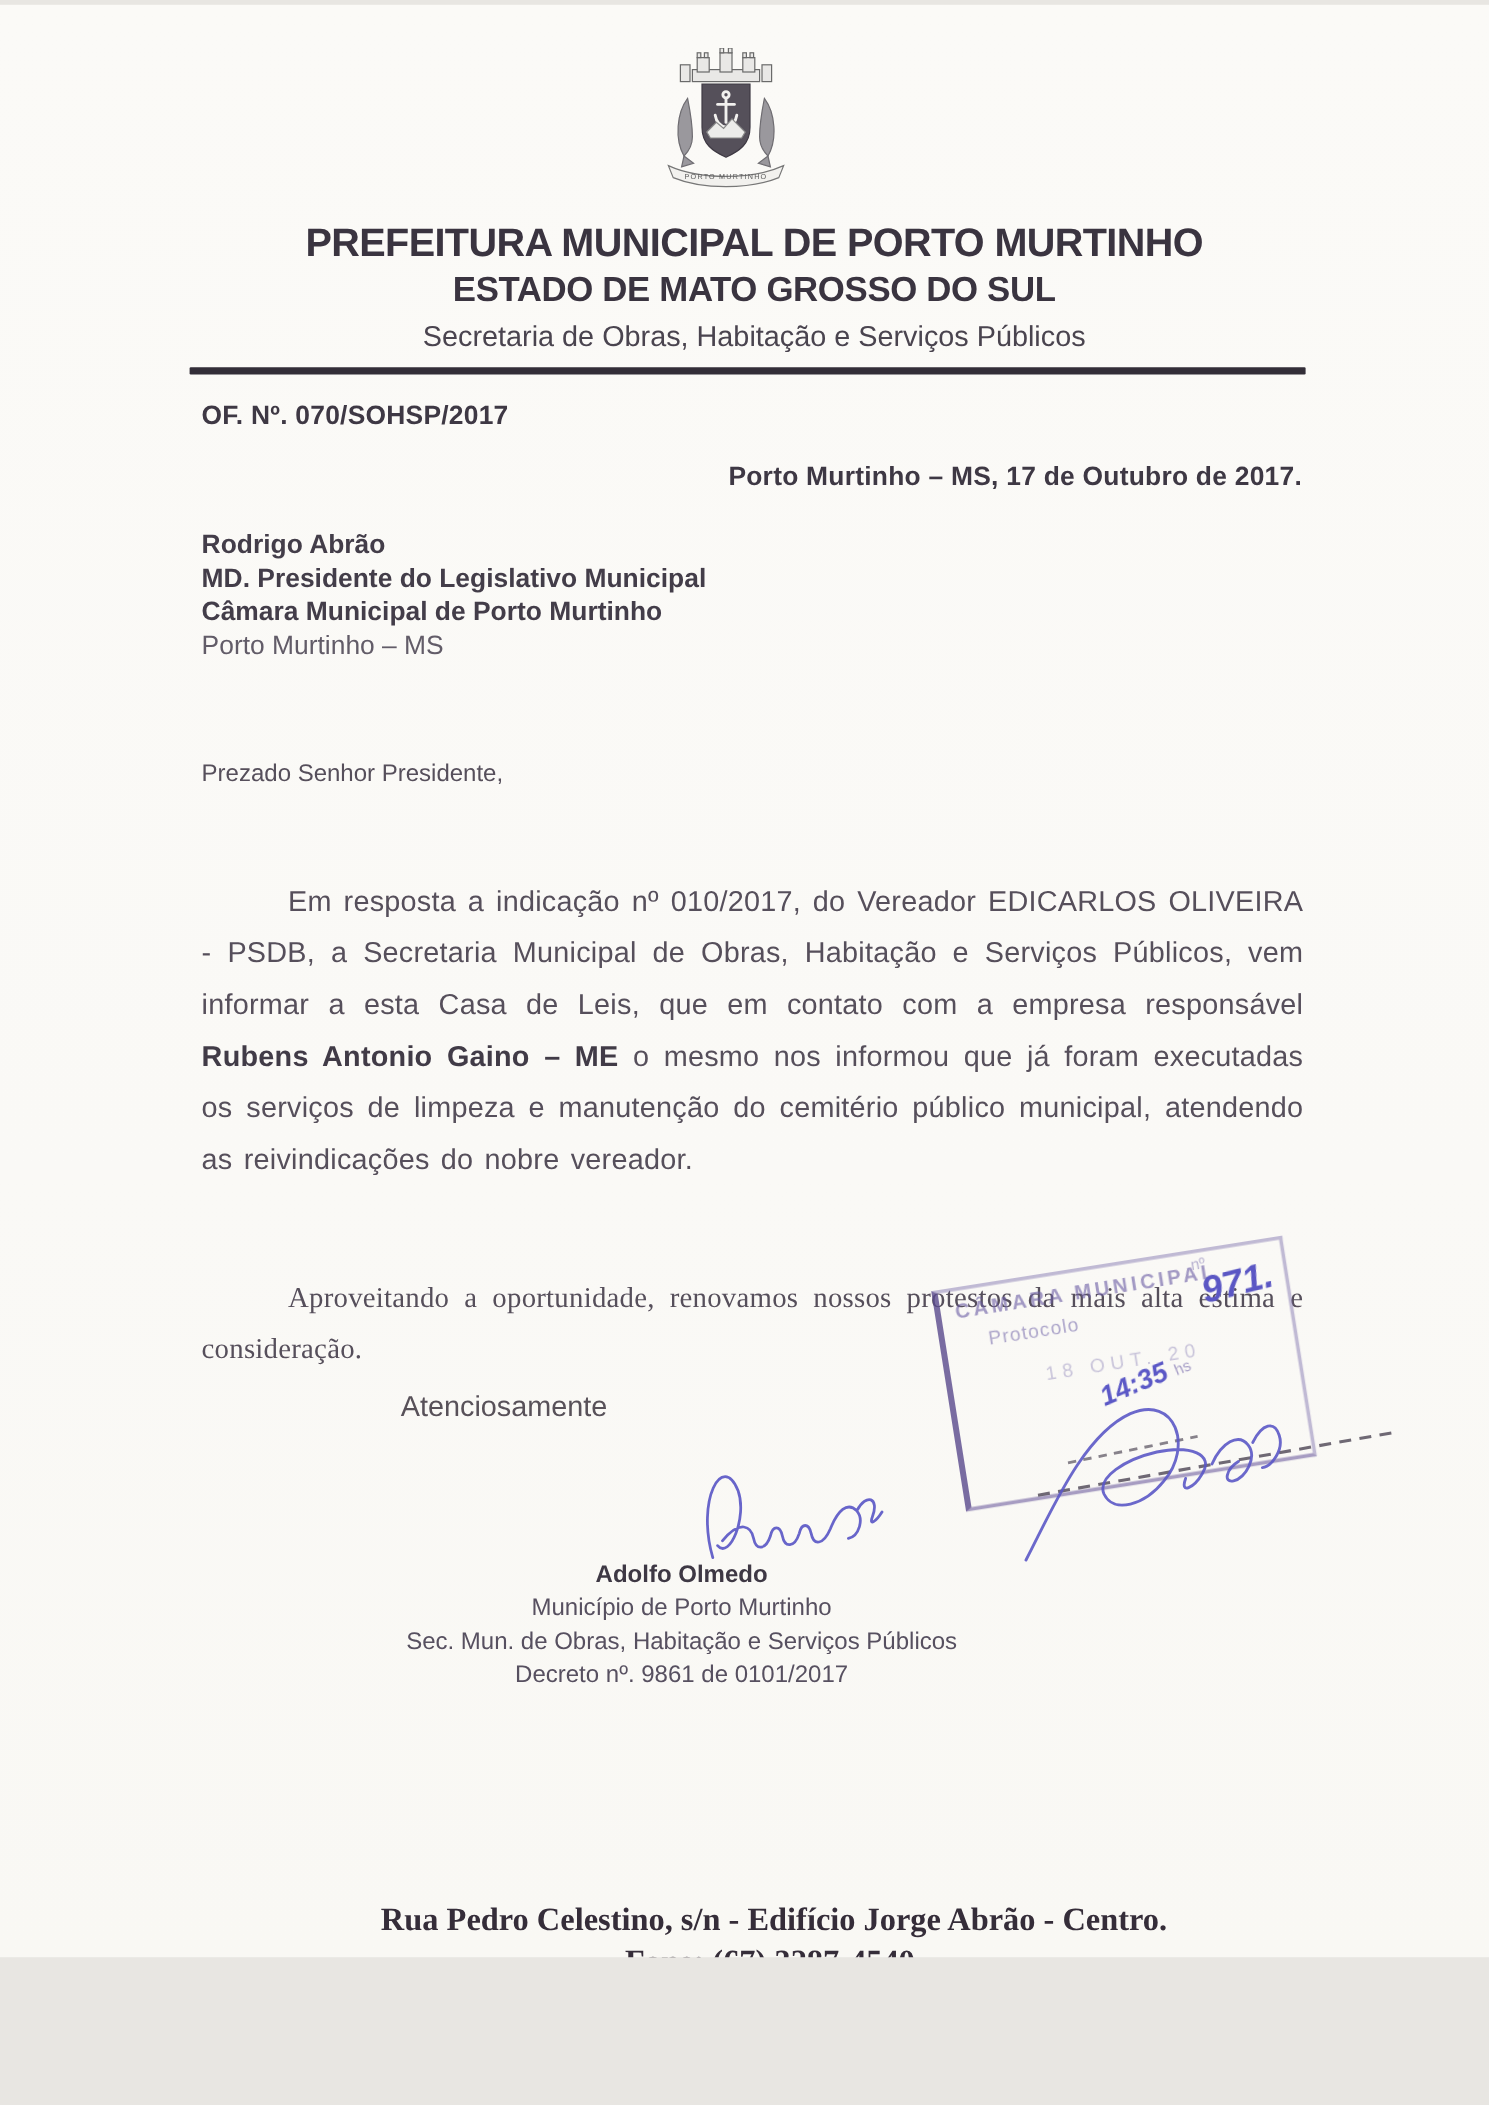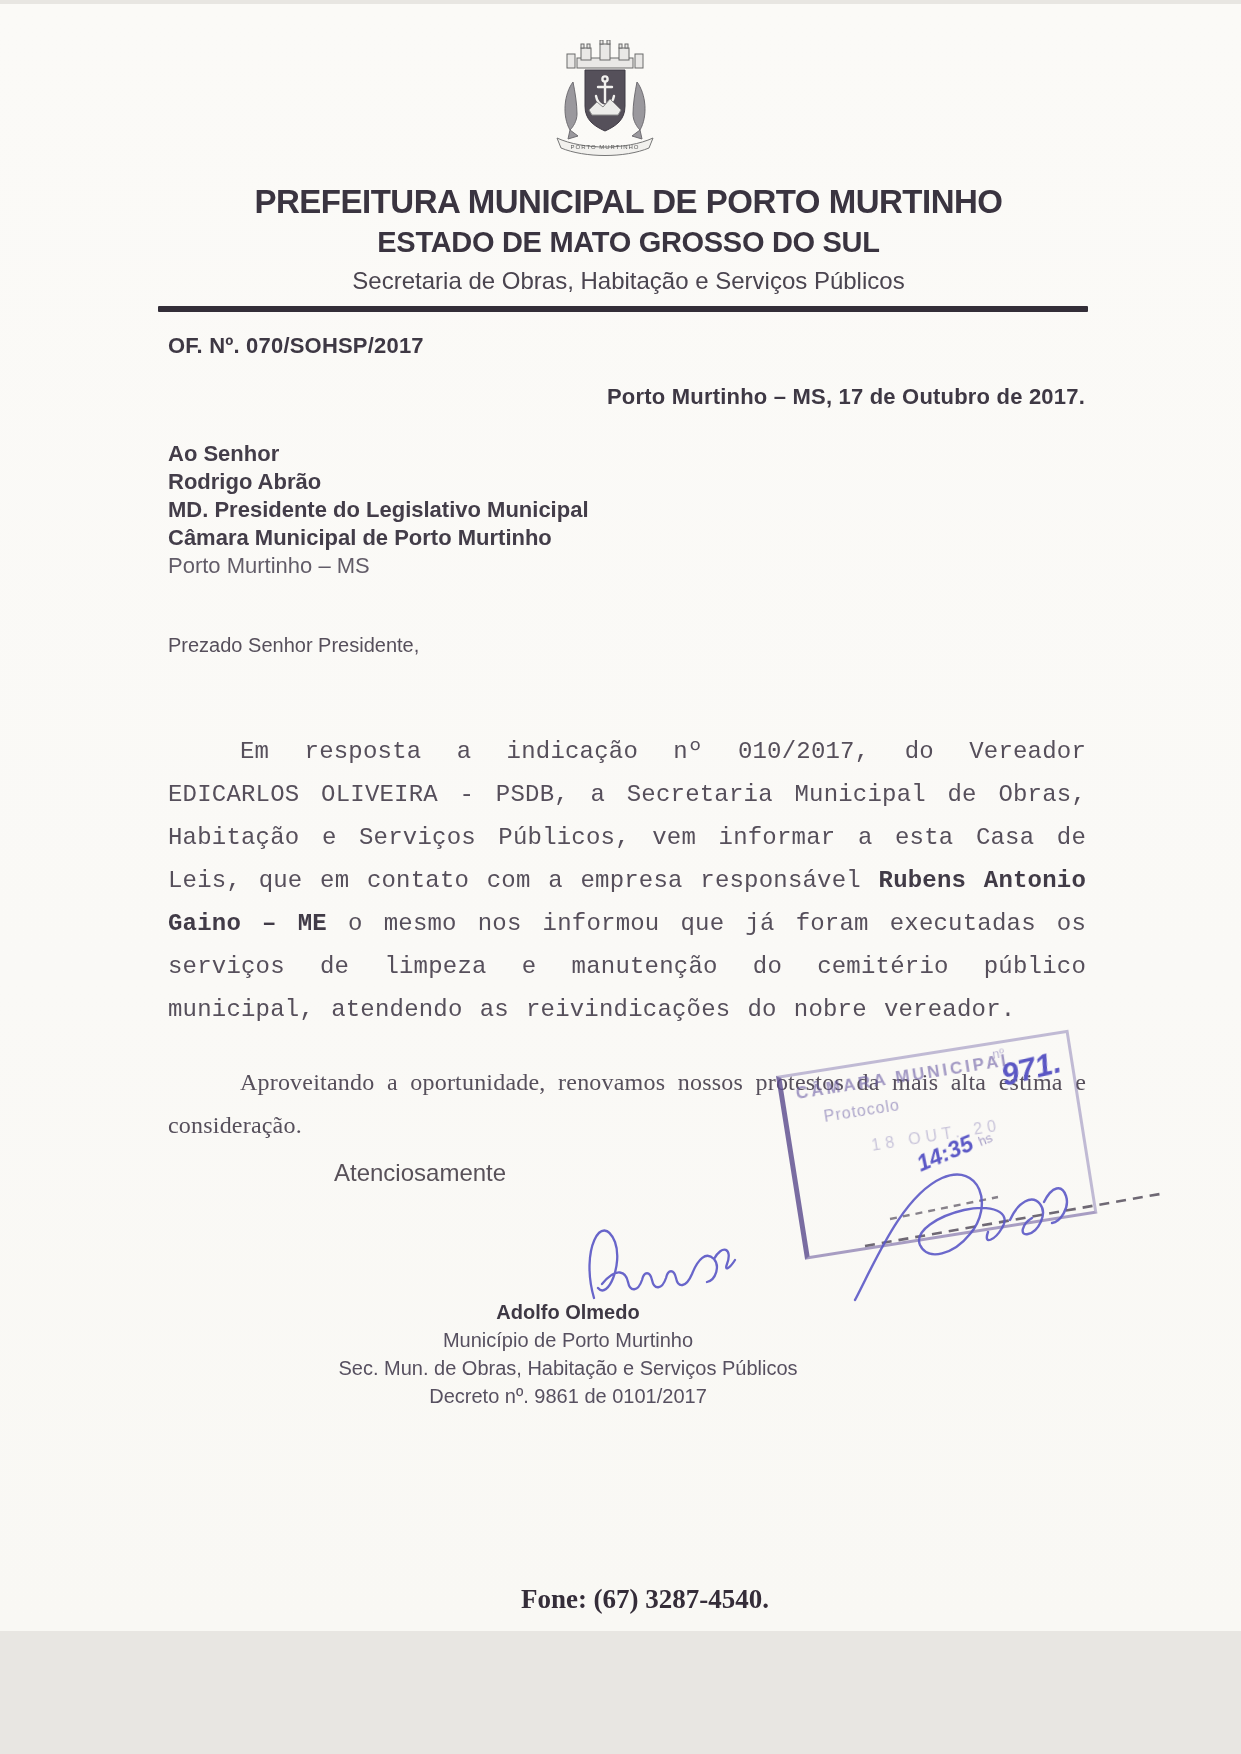--- a/index.html
+++ b/index.html
@@ -17,21 +17,21 @@
   .rule{top:302px;left:158px;width:930px;height:6px;background:#332e38;border-radius:1px;}
   .ofline{top:329px;left:168px;font-size:22px;font-weight:700;color:#3e3844;letter-spacing:0.2px;}
   .dateline{top:380px;right:156px;font-size:22px;font-weight:700;color:#3e3844;letter-spacing:0.2px;}
   
   .recipient{top:436px;left:168px;font-size:22px;line-height:28px;font-weight:700;color:#433d49;}
   .recipient .light{font-weight:400;color:#625c68;}
   .salutation{top:630px;left:168px;font-size:20px;color:#564f5b;}
   
   .para{left:168px;width:918px;font-size:24px;line-height:43px;text-align:justify;
         color:#564f5b;word-spacing:2.5px;letter-spacing:0.2px;}
-  .p1{top:702px;text-indent:72px;font-family:Liberation Mono, monospace;}
+  .p1{top:702px;text-indent:72px;}
   .p2{top:1033px;text-indent:72px;font-family:Liberation Serif, serif;}
   .para b{font-weight:700;color:#413b47;}
   .closing{top:1155px;left:334px;font-size:24px;color:#585159;}
   
   .sigblock{top:1294px;left:268px;width:600px;text-align:center;font-size:20px;line-height:28px;color:#575060;}
   .sigblock .name{font-weight:700;color:#3e3844;}
   
   .footer{top:1578px;left:220px;width:850px;text-align:center;
           font-family:"Liberation Serif",serif;font-weight:700;color:#352d39;
           font-size:27px;line-height:35px;}
@@ -103,21 +103,20 @@
 
   <div class="abs hdr h1">PREFEITURA MUNICIPAL DE PORTO MURTINHO</div>
   <div class="abs hdr h2">ESTADO DE MATO GROSSO DO SUL</div>
   <div class="abs hdr h3">Secretaria de Obras, Habitação e Serviços Públicos</div>
   <div class="abs rule"></div>
 
   <div class="abs ofline">OF. Nº. 070/SOHSP/2017</div>
   <div class="abs dateline">Porto Murtinho – MS, 17 de Outubro de 2017.</div>
 
   <div class="abs recipient">
-    <div>Ao Senhor</div>
     <div>Rodrigo Abrão</div>
     <div>MD. Presidente do Legislativo Municipal</div>
     <div>Câmara Municipal de Porto Murtinho</div>
     <div class="light">Porto Murtinho – MS</div>
   </div>
 
   <div class="abs salutation">Prezado Senhor Presidente,</div>
 
   <p class="abs para p1"><span>Em resposta a indicação nº 010/2017, do Vereador EDICARLOS OLIVEIRA - PSDB, a Secretaria Municipal de Obras, Habitação e Serviços Públicos, vem informar a esta Casa de Leis, que em contato com a empresa responsável </span><b>Rubens Antonio Gaino – ME</b><span> o mesmo nos informou que já foram executadas os serviços de limpeza e manutenção do cemitério público municipal, atendendo as reivindicações do nobre vereador.</span></p>
 
@@ -153,16 +152,17 @@
   </svg>
 
   <div class="abs sigblock">
     <div class="name">Adolfo Olmedo</div>
     <div>Município de Porto Murtinho</div>
     <div>Sec. Mun. de Obras, Habitação e Serviços Públicos</div>
     <div>Decreto nº. 9861 de 0101/2017</div>
   </div>
 
   <div class="abs footer">
+    <div>Rua Pedro Celestino, s/n - Edifício Jorge Abrão - Centro.</div>
     <div>Fone: (67) 3287-4540.</div>
   </div>
 
 </div>
 
 </body></html>

